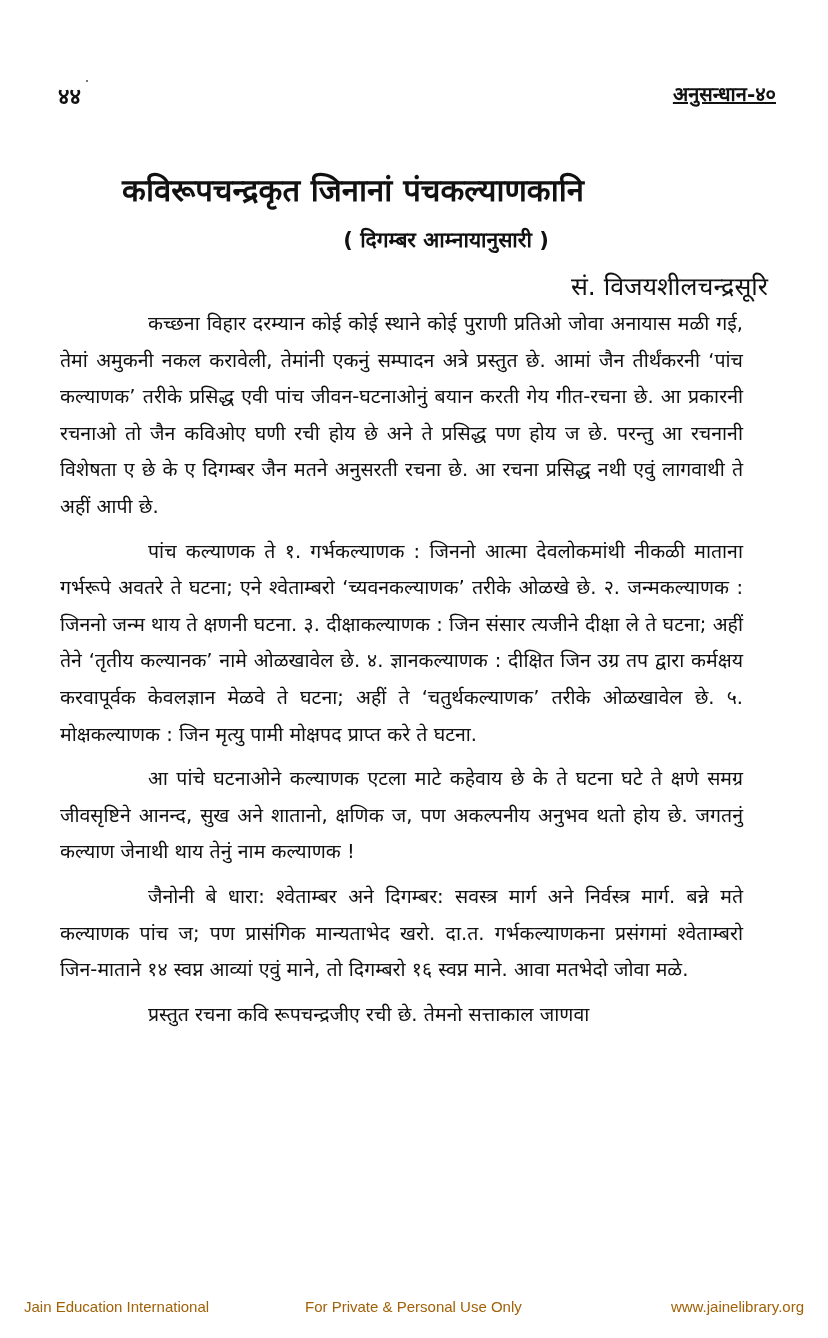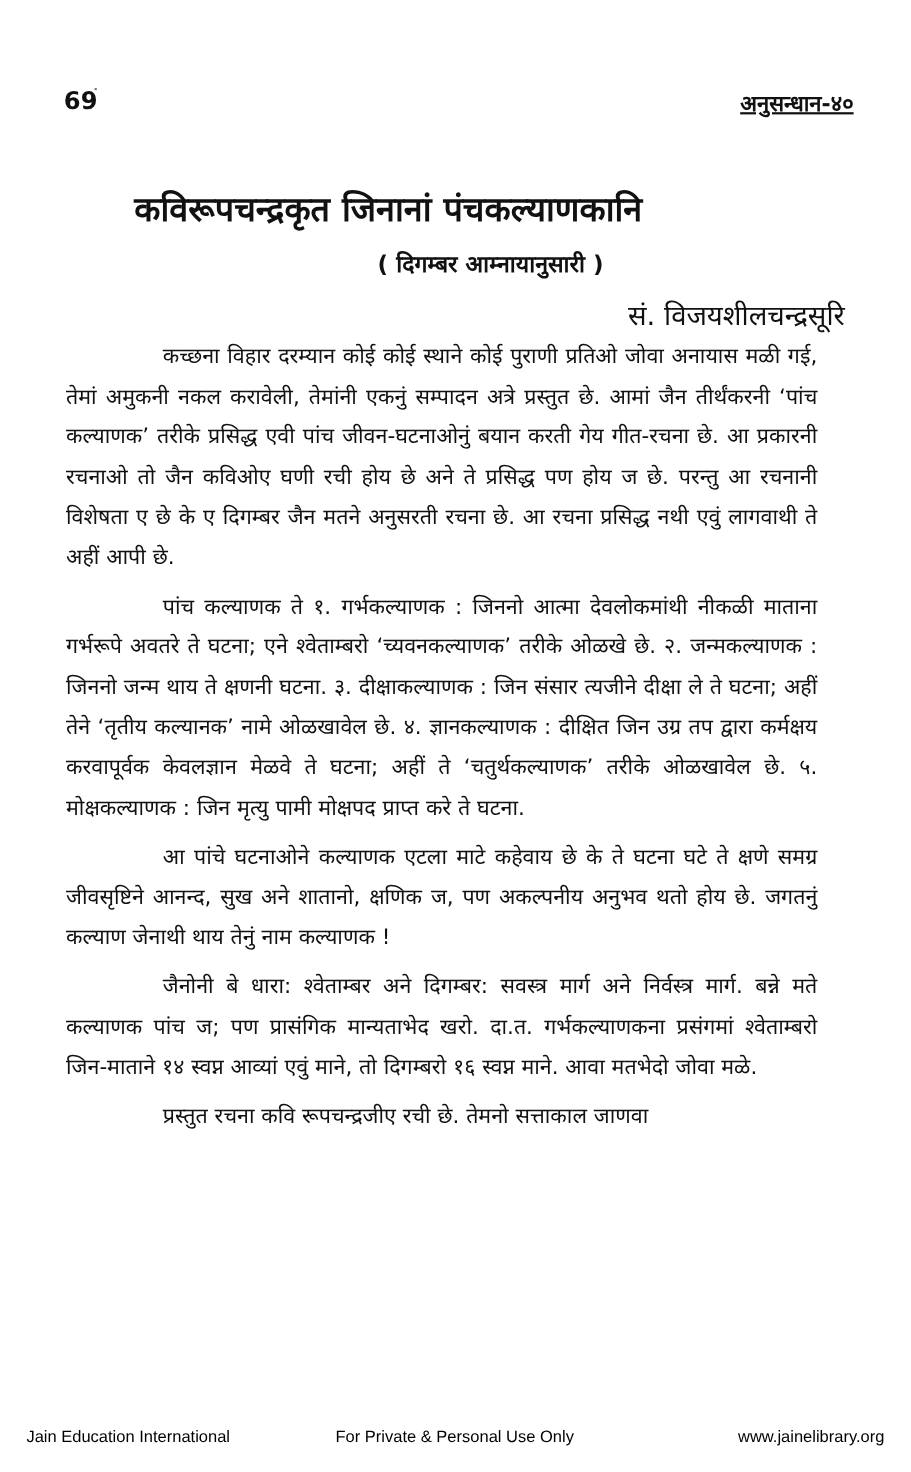--- a/index.html
+++ b/index.html
@@ -5,30 +5,30 @@
   html, body { margin:0; padding:0; background:#ffffff; }
   body { width:828px; height:1338px; position:relative; overflow:hidden;
          font-family:"DejaVu Sans", sans-serif; color:#111; }
   .page-number { position:absolute; left:58px; top:80px; font-size:22px; font-weight:bold; }
   .running-head { position:absolute; right:52px; top:80px; font-size:20px; font-weight:bold;text-decoration:underline; }
   .title { position:absolute; left:0; width:706px; top:168px; text-align:center; font-size:31px; font-weight:bold; }
   .subtitle { position:absolute; left:0; width:828px; top:225px; text-align:center; font-size:21px; font-weight:bold;margin-left:32px; }
   .editor { position:absolute; right:60px; top:268px; font-size:25px; }
   .body-text { position:absolute; left:60px; width:683px; top:306px; font-size:19.5px; line-height:36.6px; }
   .body-text p { margin:0 0 8px 0; text-align:justify; text-indent:88px; }
-  .footer { position:absolute; top:1298px; font-size:15px; color:#000000; font-family:"Liberation Sans", sans-serif; }
+  .footer { position:absolute; top:1298px; font-size:15px; color:#a16207; font-family:"Liberation Sans", sans-serif; }
   .f-left { left:24px; } .f-mid { left:305px; } .f-right { right:24px; }
   .speck { position:absolute; left:86px; top:80px; width:2px; height:2px; background:#777; }
 </style>
 </head>
 <body>
 
 <div class="speck"></div>
 
-<div class="page-number">69</div>
+<div class="page-number">४४</div>
 <div class="running-head">अनुसन्धान-४०</div>
 
 <h1 class="title" style="margin:0;">कविरूपचन्द्रकृत जिनानां पंचकल्याणकानि</h1>
 <div class="subtitle">( दिगम्बर आम्नायानुसारी )</div>
 <div class="editor">सं.  विजयशीलचन्द्रसूरि</div>
 
 <div class="body-text">
   <p>कच्छना विहार दरम्यान कोई कोई स्थाने कोई पुराणी प्रतिओ जोवा अनायास मळी गई, तेमां अमुकनी नकल करावेली, तेमांनी एकनुं सम्पादन अत्रे प्रस्तुत छे. आमां जैन तीर्थंकरनी ‘पांच कल्याणक’ तरीके प्रसिद्ध एवी पांच जीवन-घटनाओनुं बयान करती गेय गीत-रचना छे. आ प्रकारनी रचनाओ तो जैन कविओए घणी रची होय छे अने ते प्रसिद्ध पण होय ज छे. परन्तु आ रचनानी विशेषता ए छे के ए दिगम्बर जैन मतने अनुसरती रचना छे. आ रचना प्रसिद्ध नथी एवुं लागवाथी ते अहीं आपी छे.</p>
   <p>पांच कल्याणक ते १. गर्भकल्याणक : जिननो आत्मा देवलोकमांथी नीकळी माताना गर्भरूपे अवतरे ते घटना; एने श्वेताम्बरो ‘च्यवनकल्याणक’ तरीके ओळखे छे. २. जन्मकल्याणक : जिननो जन्म थाय ते क्षणनी घटना. ३. दीक्षाकल्याणक : जिन संसार त्यजीने दीक्षा ले ते घटना; अहीं तेने ‘तृतीय कल्यानक’ नामे ओळखावेल छे. ४. ज्ञानकल्याणक : दीक्षित जिन उग्र तप द्वारा कर्मक्षय करवापूर्वक केवलज्ञान मेळवे ते घटना; अहीं ते ‘चतुर्थकल्याणक’ तरीके ओळखावेल छे. ५. मोक्षकल्याणक : जिन मृत्यु पामी मोक्षपद प्राप्त करे ते घटना.</p>
   <p>आ पांचे घटनाओने कल्याणक एटला माटे कहेवाय छे के ते घटना घटे ते क्षणे समग्र जीवसृष्टिने आनन्द, सुख अने शातानो, क्षणिक ज, पण अकल्पनीय अनुभव थतो होय छे. जगतनुं कल्याण जेनाथी थाय तेनुं नाम कल्याणक !</p>

